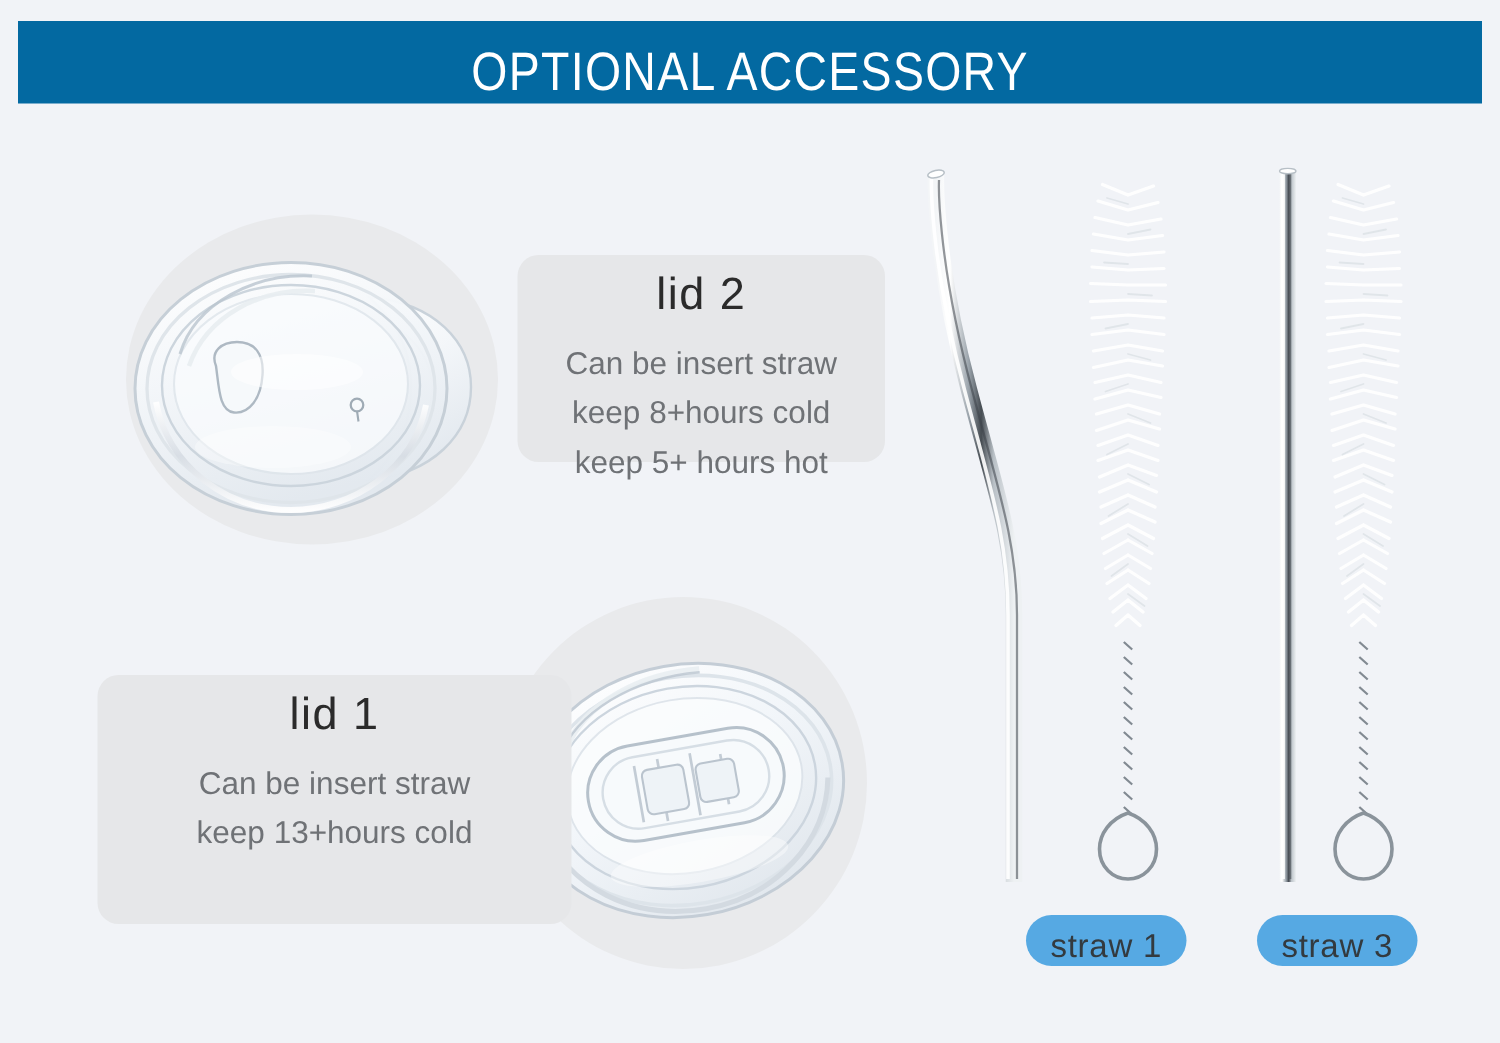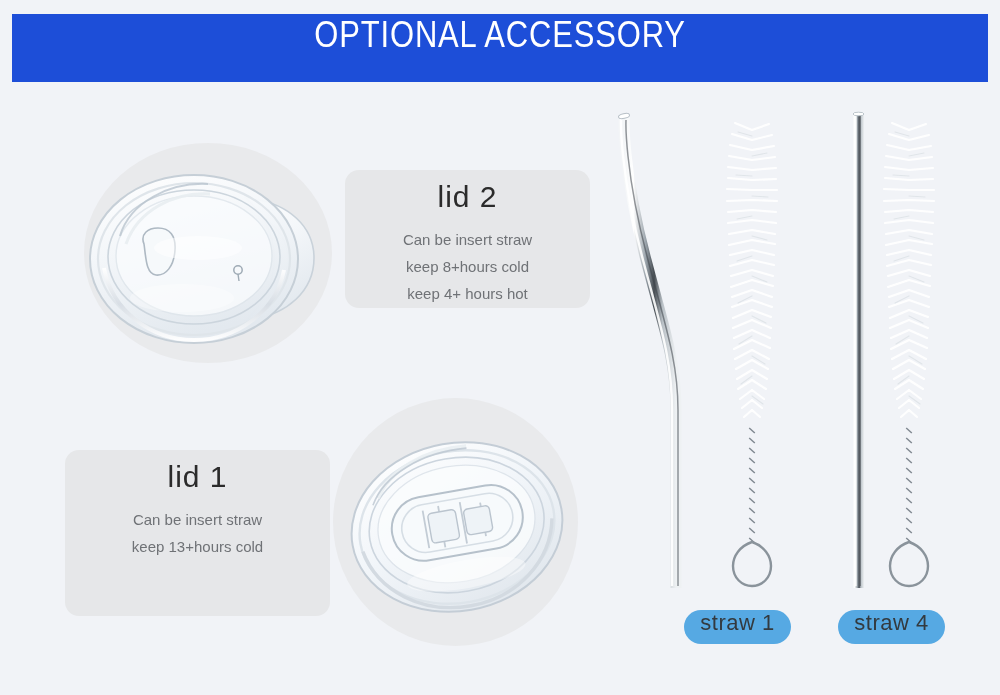--- a/index.html
+++ b/index.html
@@ -2,22 +2,22 @@
 <html><head>
 <meta charset="utf-8">
 <style>
   html,body{margin:0;padding:0;}
   body{
     width:1000px;height:695px;position:relative;overflow:hidden;
     background:#f1f3f7;
     font-family:"Liberation Sans","DejaVu Sans",sans-serif;
   }
   .banner{
-    position:absolute;left:12px;top:14px;width:976px;height:68px;
-    background:#1d4ed8;display:flex;align-items:flex-start;justify-content:center;
+    position:absolute;left:12px;top:14px;width:976px;height:55px;
+    background:#0369a1;display:flex;align-items:flex-end;justify-content:center;
   }
   .banner-title{
     color:#ffffff;font-size:36px;letter-spacing:1px;
     font-family:"Liberation Sans Narrow","Liberation Sans",sans-serif;
     transform:scaleX(.86);transform-origin:center;white-space:nowrap;
     font-weight:400;
   }
   .blob{
     position:absolute;border-radius:50%;
     background:#e9eaec;
@@ -28,28 +28,28 @@
   .card-inner{
     position:absolute;left:0;top:0;width:100%;height:100%;
     display:flex;flex-direction:column;align-items:center;
     justify-content:flex-start;box-sizing:border-box;padding-top:10px;
   }
   .lid-title{
     font-size:30px;color:#2b2b2b;margin-bottom:6px;letter-spacing:1px;
     font-weight:400;
   }
   .lid-line{
-    font-size:15px;color:#6f7276;line-height:1.0;margin-top:12px;
+    font-size:21px;color:#6f7276;line-height:1.0;margin-top:12px;
     white-space:nowrap;font-weight:400;
   }
   .lid-line:first-of-type{margin-top:4px;}
   .lidimg{position:absolute;}
   .pill{
     position:absolute;height:34px;background:#56a9e3;border-radius:17px;
-    display:flex;align-items:flex-start;justify-content:center;
+    display:flex;align-items:flex-end;justify-content:center;
     color:#333a3f;font-size:22px;letter-spacing:.5px;
   }
   .straw-wrap{position:absolute;}
   svg{display:block;overflow:visible;}
 </style>
 </head>
 <body>
 
 <div class="banner">
   <div class="banner-title">OPTIONAL  ACCESSORY</div>
@@ -95,21 +95,21 @@
 
     <path d="M26 110 C34 152 72 182 116 182 C158 182 198 154 206 112" fill="none" stroke="url(#rimA)" stroke-width="4" opacity="0.95"></path>
   </svg>
 </div>
 
 <div class="card" style="left:345px;top:170px;width:245px;height:138px;">
   <div class="card-inner">
     <div class="lid-title">lid  2</div>
     <div class="lid-line">Can be insert straw</div>
     <div class="lid-line">keep 8+hours cold</div>
-    <div class="lid-line">keep 4+ hours hot</div>
+    <div class="lid-line">keep 5+ hours hot</div>
   </div>
 </div>
 
 <div class="blob" style="left:333px;top:398px;width:245px;height:248px;"></div>
 
 <div class="lidimg" style="left:330px;top:425px;width:255px;height:205px;">
   <svg width="255" height="205" viewBox="0 0 255 205">
     <defs>
       <linearGradient id="glassB" x1="0.1" y1="0" x2="0.6" y2="1">
         <stop offset="0%" stop-color="#ffffff" stop-opacity="0.99"></stop>
@@ -132,21 +132,21 @@
       <rect x="136" y="86" width="26" height="26" rx="4" fill="#eef3f7" stroke="#bac4ce" stroke-width="1.4"></rect>
 
       <path d="M54 60 C70 34 110 20 150 24" fill="none" stroke="#e9eef2" stroke-width="4" opacity="0.9"></path>
       <path d="M48 66 C64 38 106 22 150 26" fill="none" stroke="#b8c3cd" stroke-width="1.6" opacity="0.75"></path>
       <ellipse cx="128" cy="150" rx="60" ry="14" fill="#ffffff" opacity="0.4"></ellipse>
       <path d="M30 110 C38 152 78 182 127 182 C174 182 214 152 222 110" fill="none" stroke="#d3dae1" stroke-width="3.4"></path>
     </g>
   </svg>
 </div>
 
-<div class="card" style="left:65px;top:450px;width:265px;height:166px;">
+<div class="card" style="left:65px;top:450px;width:316px;height:166px;">
   <div class="card-inner">
     <div class="lid-title">lid  1</div>
     <div class="lid-line">Can be insert straw</div>
     <div class="lid-line">keep 13+hours cold</div>
   </div>
 </div>
 
 <div class="straw-wrap" style="left:612px;top:110px;width:190px;height:485px;">
   <svg width="190" height="485" viewBox="0 0 190 485">
     <defs>
@@ -269,14 +269,14 @@
     <path d="M64 432 C52 436 45 446 45 456 C45 468 54 476 64 476
              C74 476 83 468 83 456 C83 446 76 436 64 432 Z" fill="none" stroke="#8a939b" stroke-width="2.4"></path>
   </svg>
 </div>
 
 <div class="pill" style="left:684px;top:610px;width:107px;">
   <span>straw 1</span>
 </div>
 
 <div class="pill" style="left:838px;top:610px;width:107px;">
-  <span>straw 4</span>
+  <span>straw 3</span>
 </div>
 
 </body></html>

